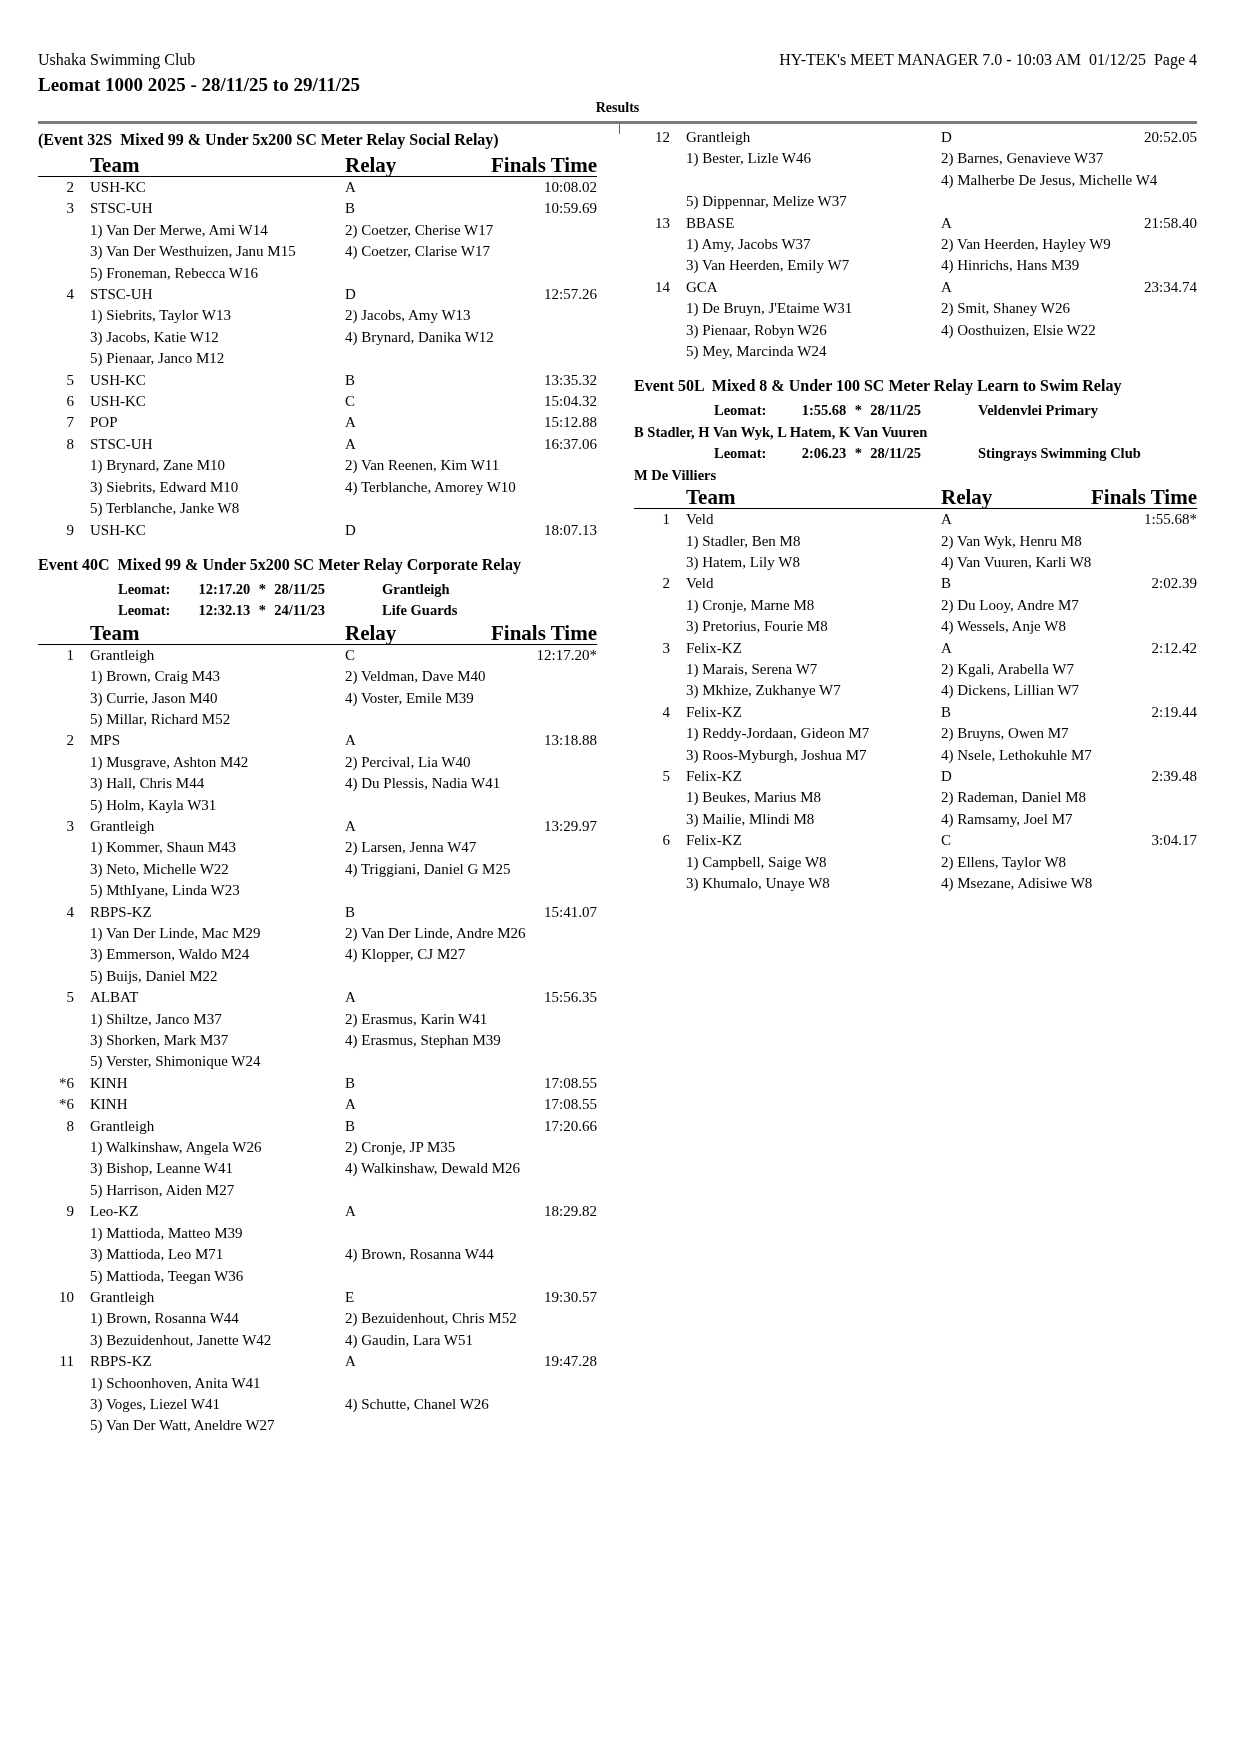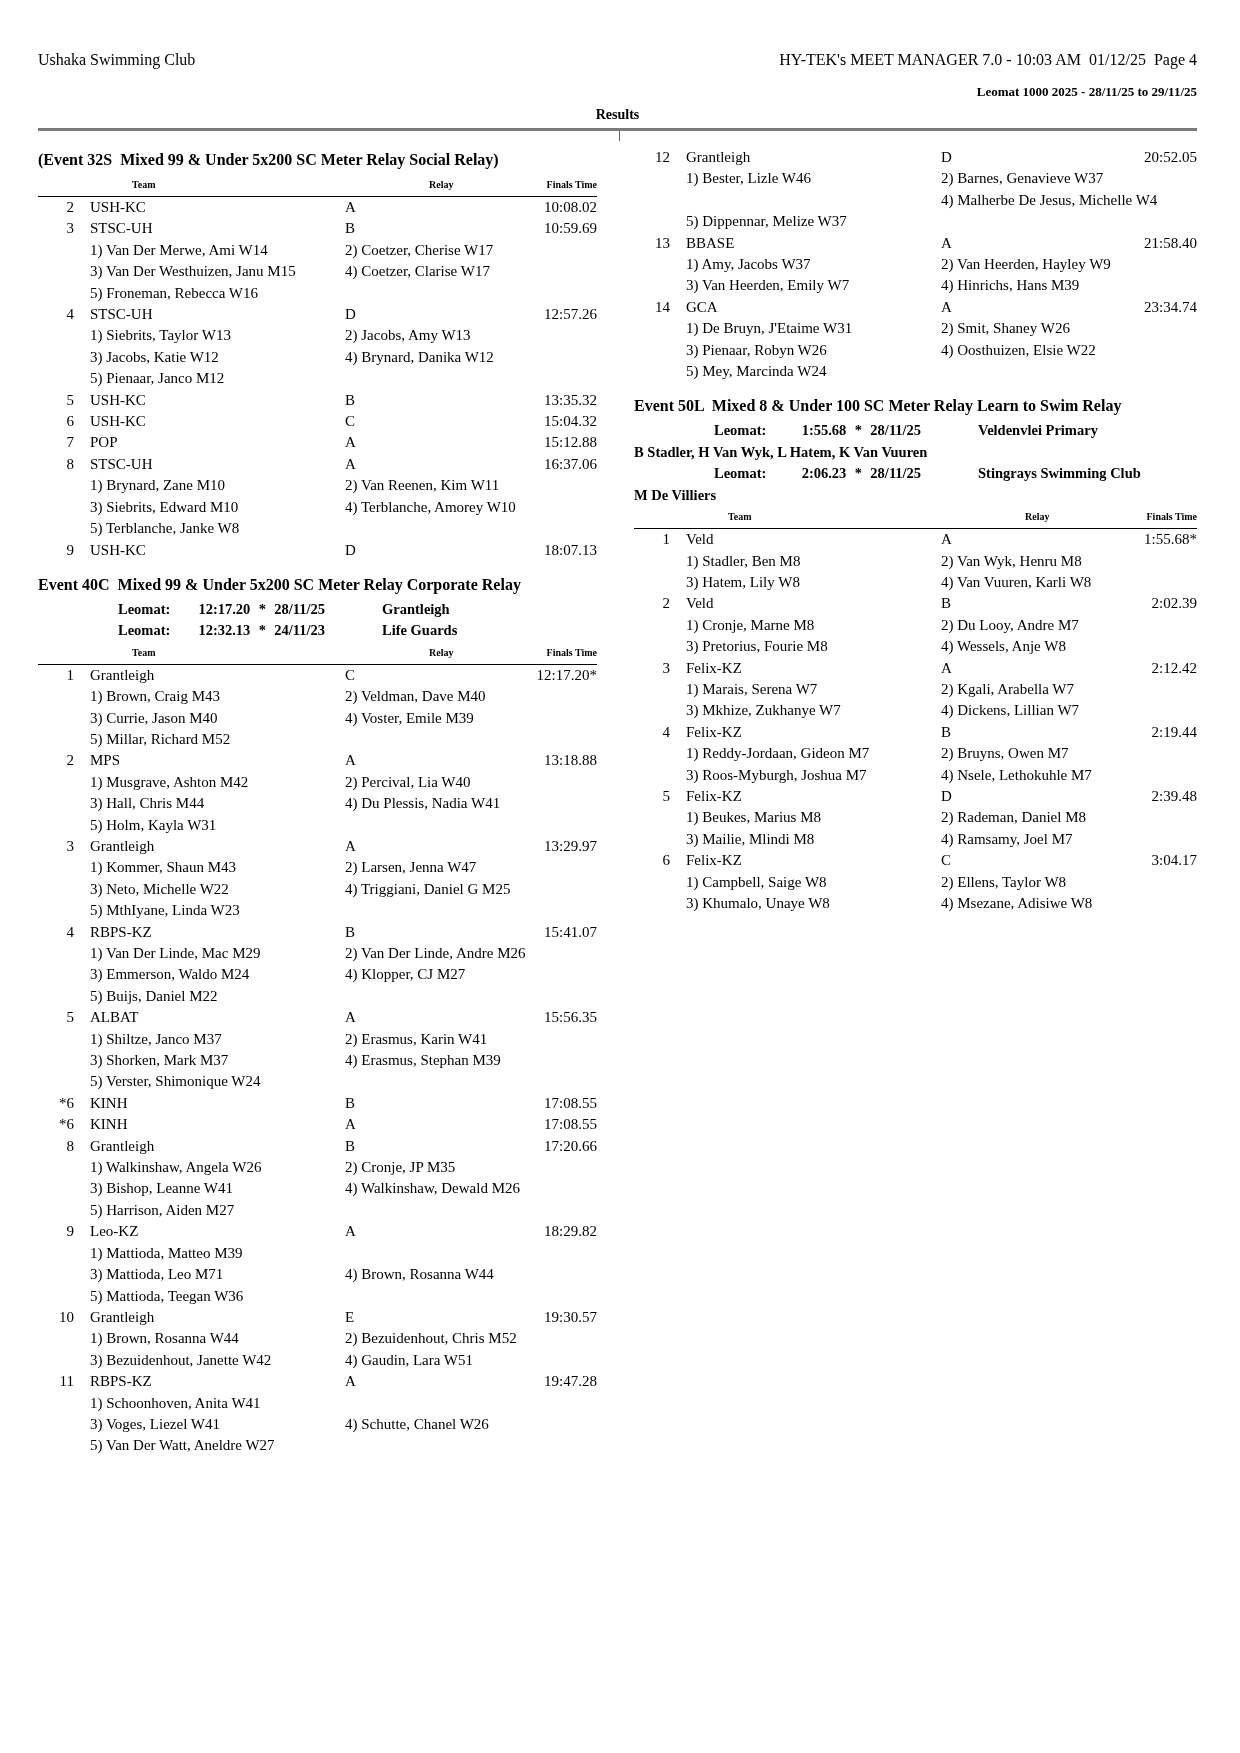--- a/index.html
+++ b/index.html
@@ -5,38 +5,38 @@
   html,body{margin:0;padding:0;background:#ffffff;}
   body{
     width:1240px;height:1753px;
     font-family:"Liberation Serif","DejaVu Serif",serif;
     color:#000;
     -webkit-font-smoothing:antialiased;
   }
   .page{padding:50px 43px 0 38px;}
   .pg-head{display:flex;justify-content:space-between;align-items:baseline;font-size:16px;line-height:20px;}
   .pg-head span{white-space:pre-wrap;}
-  .meet-title{text-align:right;font-weight:700;font-size:13px;line-height:21px;margin-top:11px;white-space:pre-wrap;}
+  .meet-title{text-align:left;font-weight:700;font-size:19px;line-height:21px;margin-top:4px;white-space:pre-wrap;}
   .results-label{text-align:center;font-weight:700;font-size:14px;line-height:21px;margin-top:2px;}
   .rule{height:3px;background:#7b7b7b;margin-top:3px;position:relative;}
   .rule-tick{position:absolute;top:3px;left:50.1%;width:1px;height:10px;background:#666;}
-  .cols{display:flex;margin-top:16px;}
+  .cols{display:flex;margin-top:3px;}
   .col-left{width:563px;}
   .col-right{width:567px;margin-left:37px;}
 
   .sec-title{font-weight:700;font-size:16px;line-height:22px;margin:13px 0 3px 0;white-space:pre-wrap;}
   .col > .sec-title:first-child{margin-top:2px;}
 
   .rec,.rec-names{font-weight:700;font-size:14.5px;line-height:21.4px;white-space:pre-wrap;}
   .rec{position:relative;padding-left:80px;}
   .rec-time{display:inline-block;width:80px;text-align:right;}
   .rec-star{display:inline-block;width:24px;text-align:center;}
   .rec-holder{position:absolute;left:344px;top:0;}
 
-  .thead{display:flex;font-weight:700;font-size:10px;line-height:22px;border-bottom:1.5px solid #000;gap:42px;}
+  .thead{display:flex;font-weight:700;font-size:21px;line-height:22px;border-bottom:1.5px solid #000;}
   .rrow,.srow{display:flex;font-size:15px;line-height:21.4px;}
   .place{width:36px;text-align:right;white-space:pre;flex:none;}
   .team{width:255px;padding-left:16px;flex:none;}
   .relay{flex:1;}
   .time{text-align:right;white-space:pre;}
   .srow{padding-left:52px;}
   .s1{width:255px;flex:none;}
   .s2{flex:1;}
 </style>
 </head>

